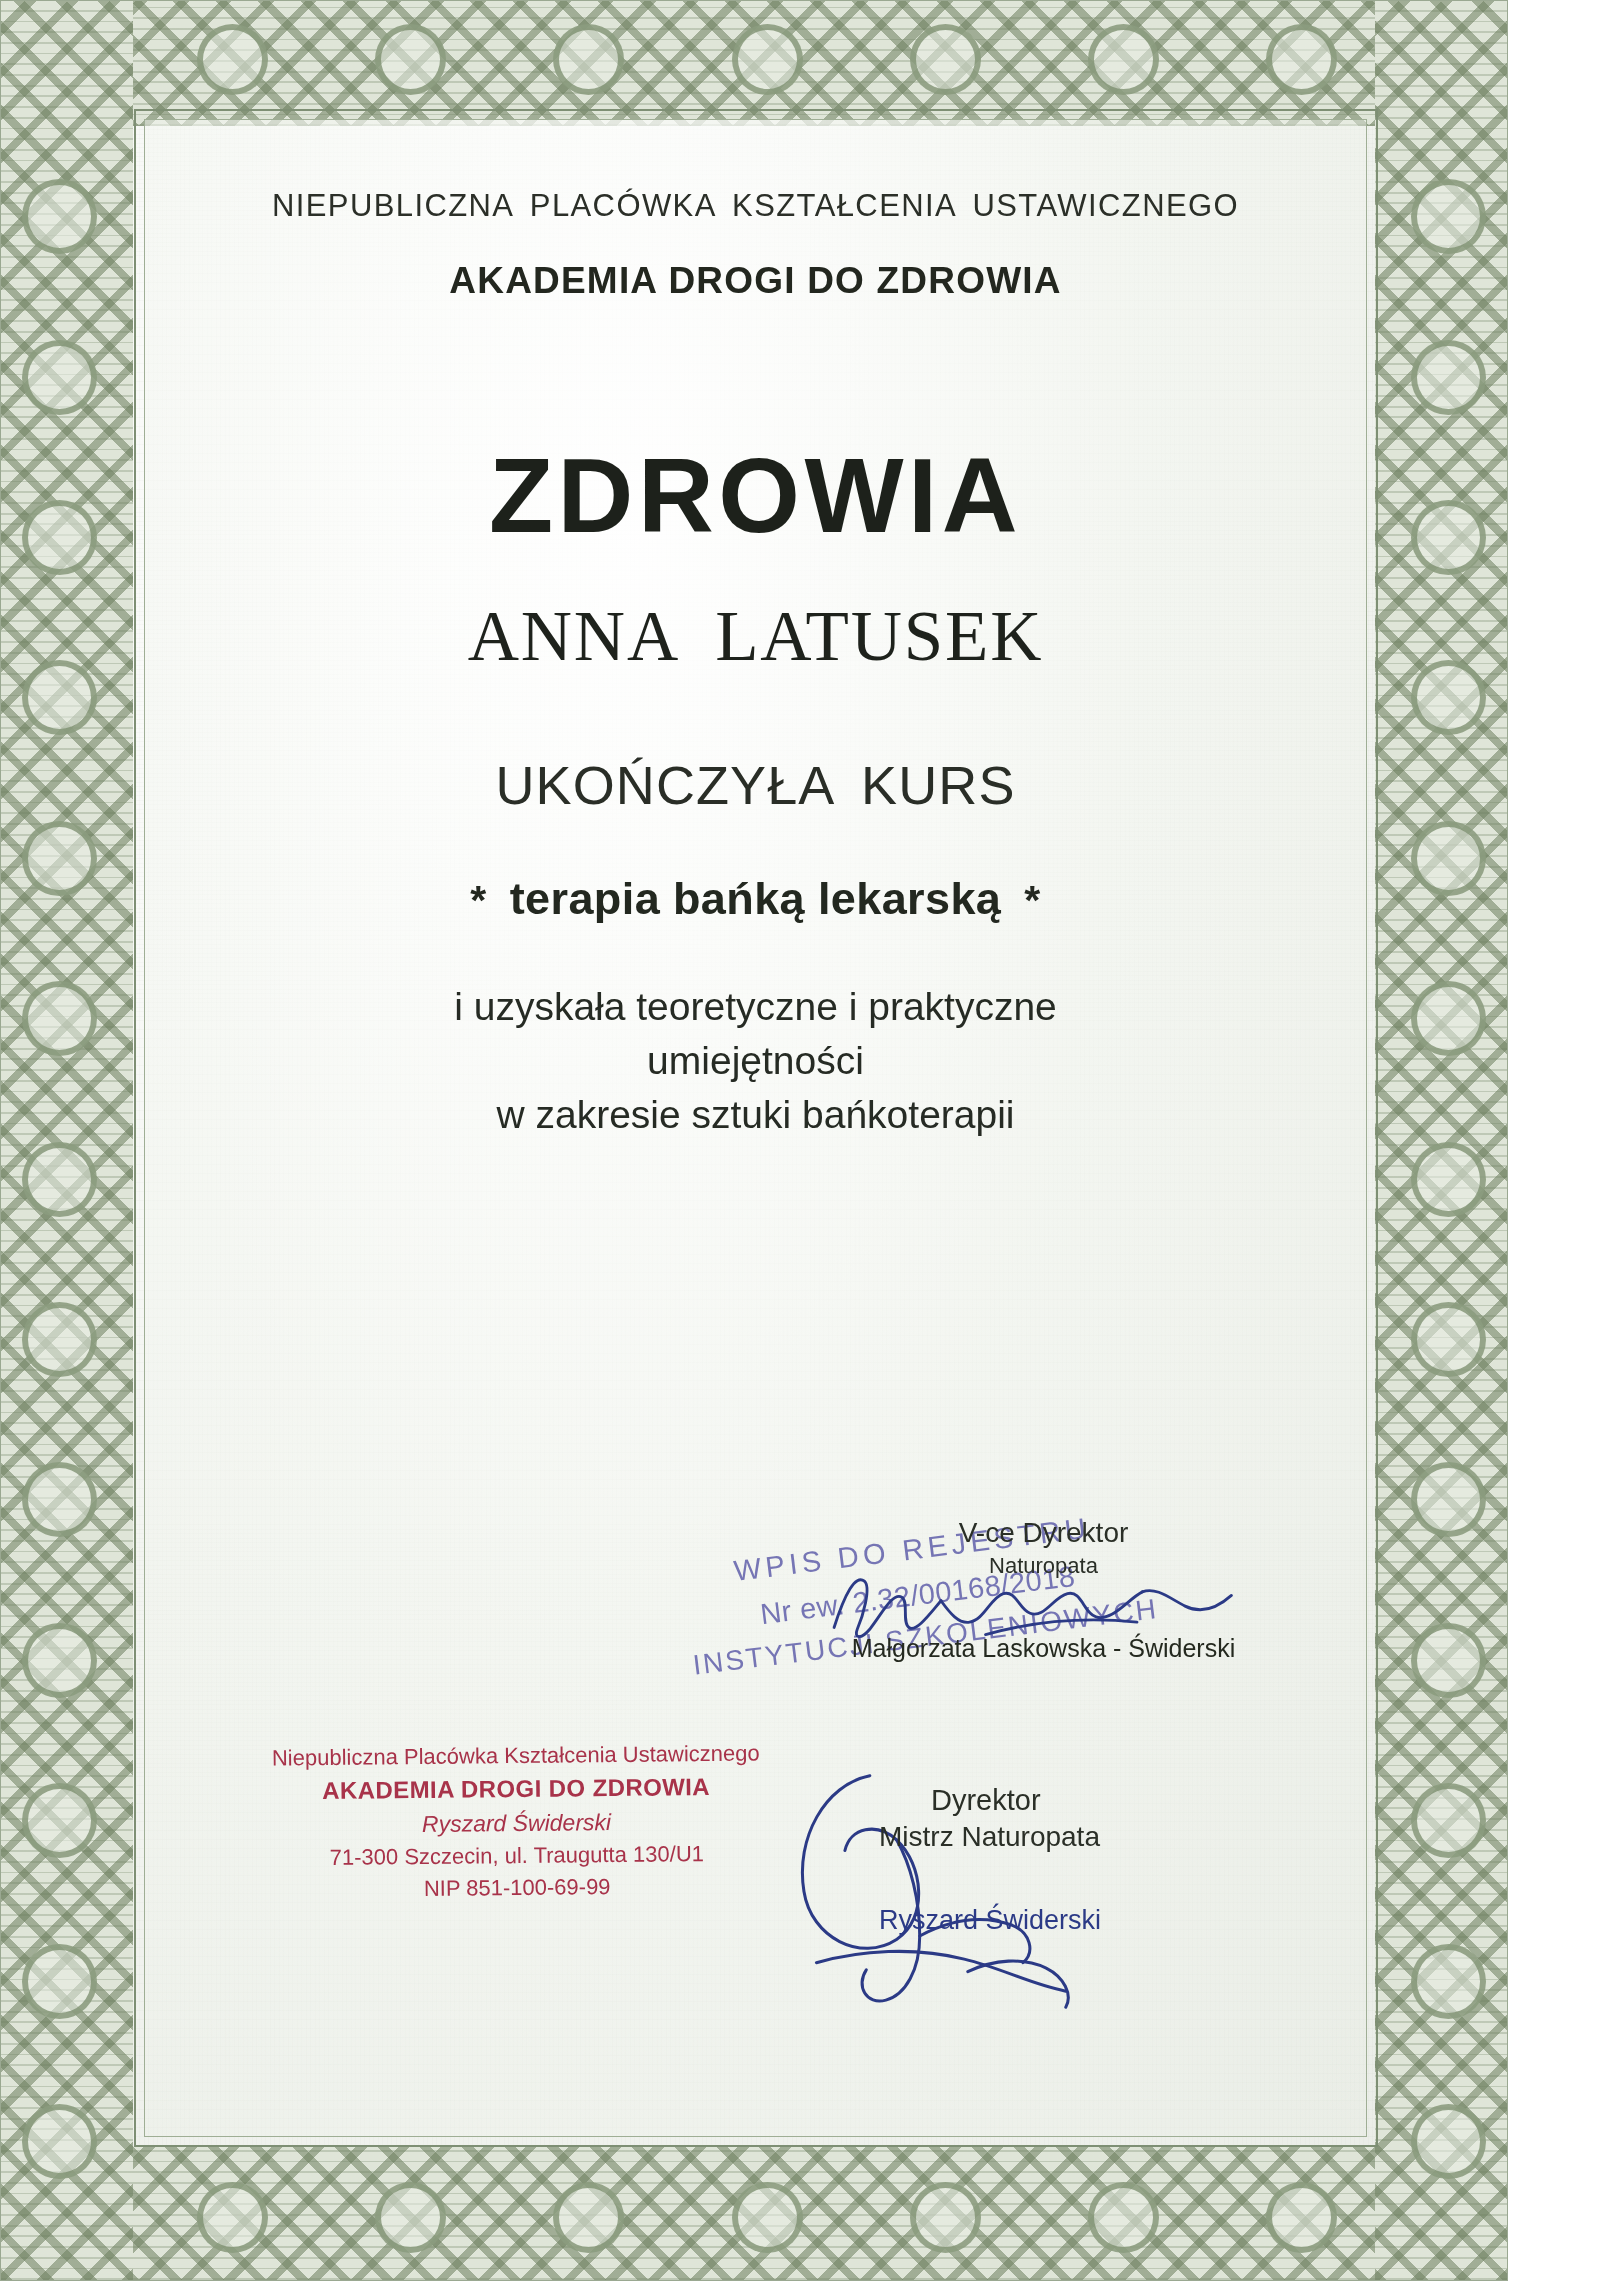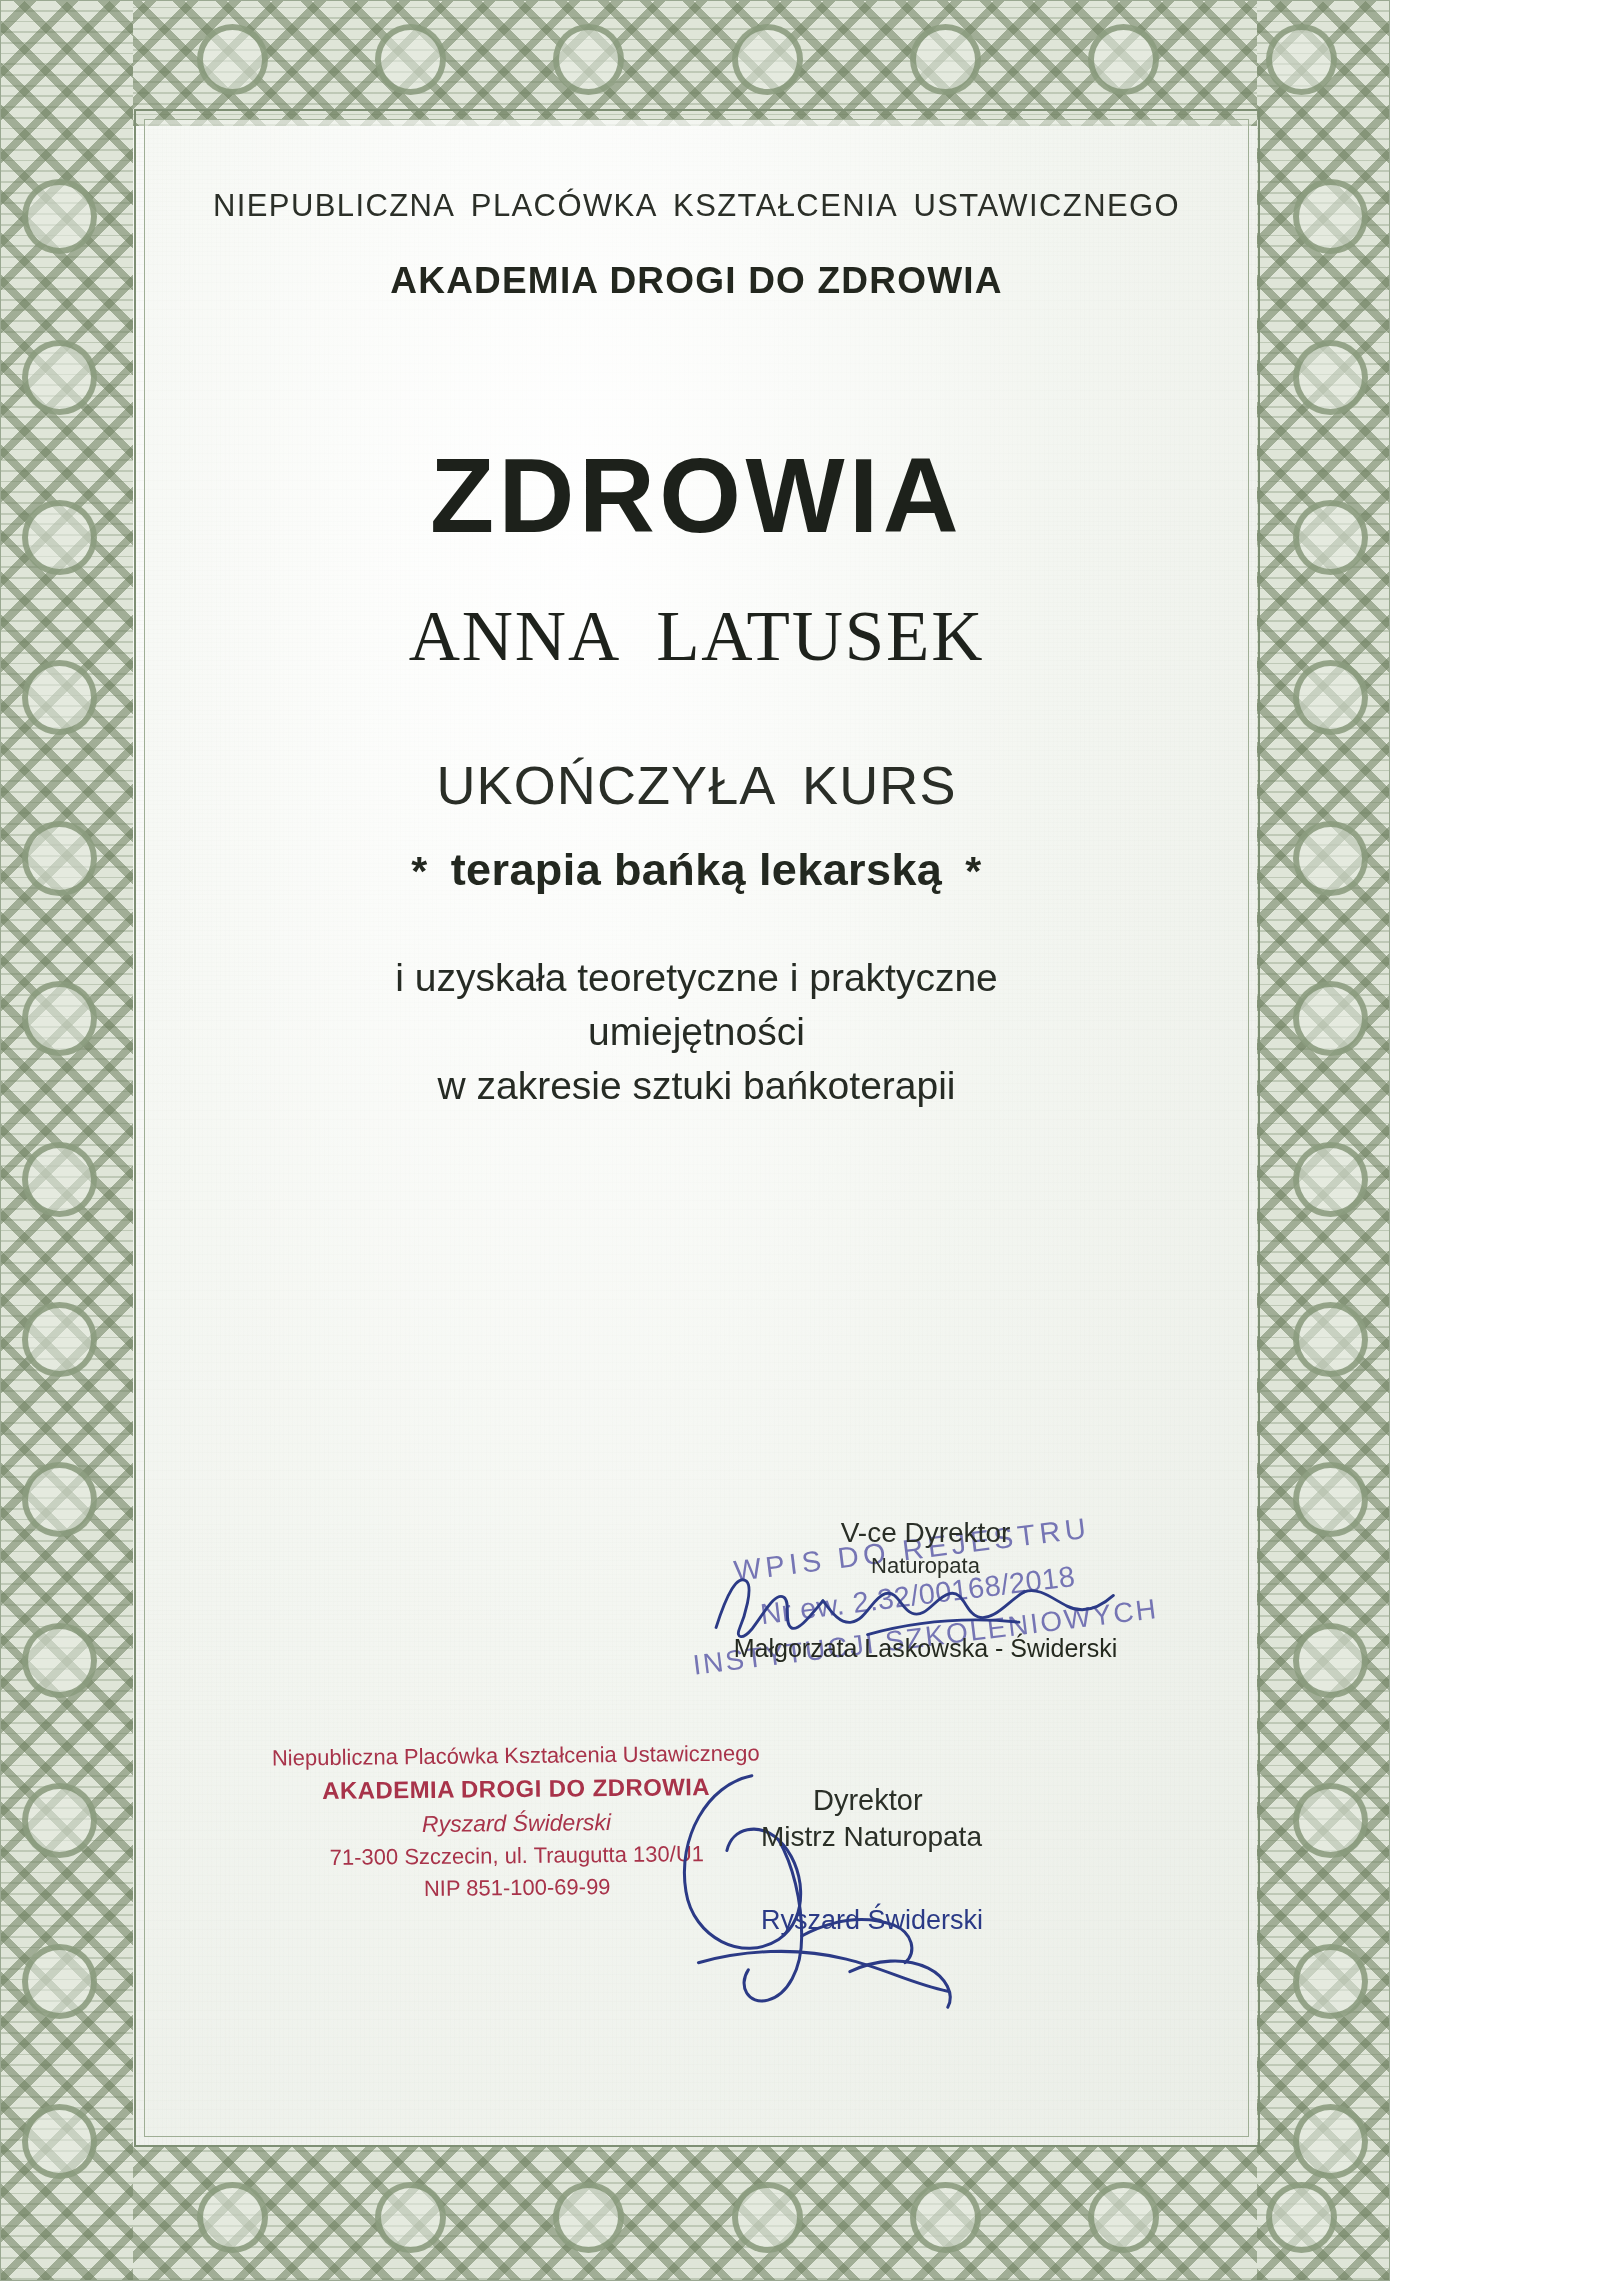--- a/index.html
+++ b/index.html
@@ -11,21 +11,21 @@
   body {
     width: 1618px;
     height: 2281px;
     font-family: "Liberation Sans", sans-serif;
     overflow: hidden;
   }
 
   
   .page {
     position: relative;
-    width: 1390px;
+    width: 1508px;
     height: 2281px;
     background:
       radial-gradient(ellipse at 30% 25%, #ffffff 0%, #f3f5f1 45%, #e9ece6 100%);
     box-sizing: border-box;
     overflow: hidden;
   }
 
   
   .paper-texture {
     position: absolute;
@@ -129,21 +129,21 @@
 
   .course-name {
     margin-top: 50px;
     font-size: 73px;
     font-weight: bold;
     letter-spacing: 0.9px;
     color: #1b1f19;
   }
 
   .course-sub {
-    margin-top: 28px;
+    margin-top: 57px;
     font-size: 45px;
     font-weight: bold;
     letter-spacing: 0.4px;
     color: #232820;
   }
   .course-sub .star {
     font-weight: bold;
     font-size: 41px;
     padding: 0 23px;
     color: #232820;

